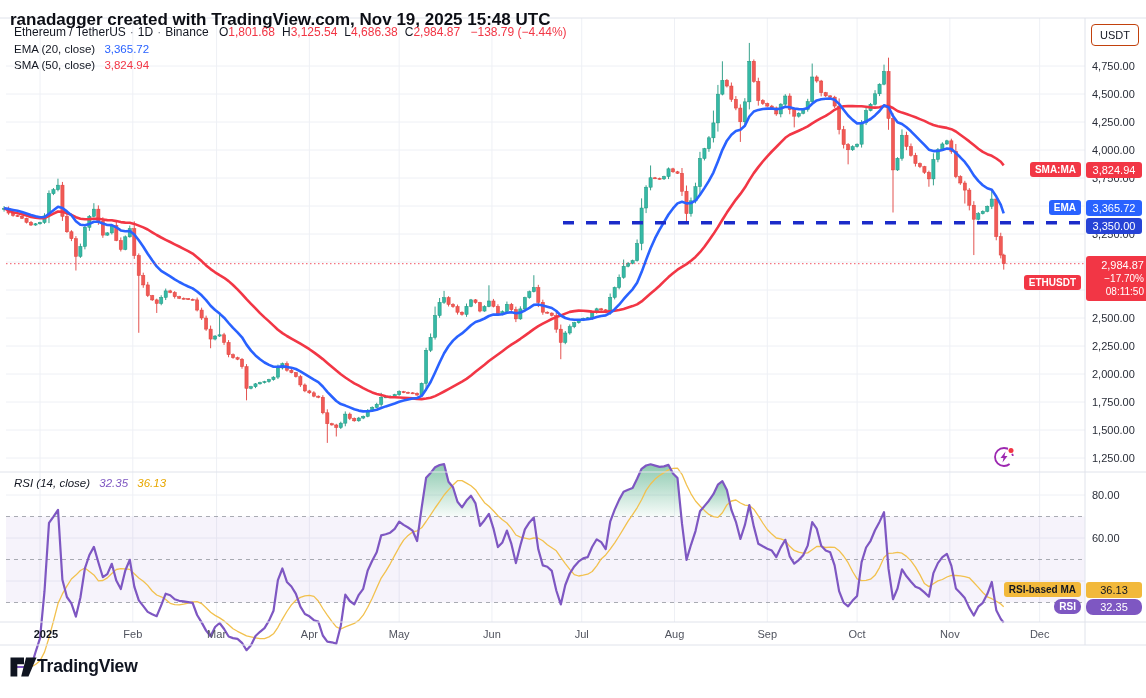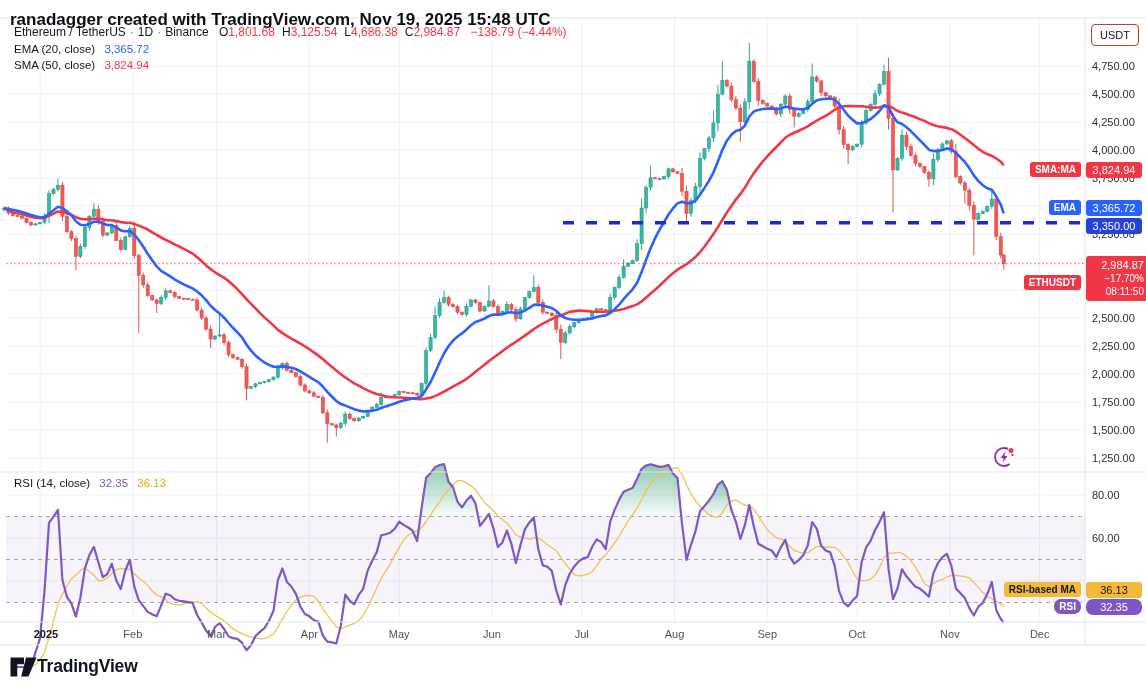--- a/index.html
+++ b/index.html
@@ -12,21 +12,21 @@
   #legend1{top:25px;left:14px;font-size:12px;color:#131722;}
   #legend1 .sep{color:#787b86;margin:0 4px;}
   #legend1 .ohlc-k{color:#131722;margin-left:7px;}
   .red{color:#f23645;}
   .blue{color:#2962ff;}
   .purple{color:#7e57c2;}
   .yellow{color:#e8a800;}
   .leg-row{font-size:11.5px;color:#131722;}
   #legend-ema{top:43px;left:14px;}
   #legend-sma{top:59px;left:14px;}
-  #legend-rsi{top:477px;left:14px;}
+  #legend-rsi{top:477px;left:14px;font-style:italic;}
   .leg-row .val{margin-left:6px;}
   
   #usdt-btn{top:24px;left:1091px;width:46px;height:20px;border:1px solid #c2410c;border-radius:4px;
     font-size:11px;color:#131722;display:flex;align-items:center;justify-content:center;background:#fff;cursor:pointer;}
   .tagpill{position:absolute;right:65px;height:15px;line-height:15px;padding:0 5px;border-radius:3px;
     font-size:10px;font-weight:bold;color:#fff;white-space:nowrap;}
   .pricebox{position:absolute;left:1086px;width:56px;height:16px;line-height:16px;border-radius:3px;
     font-size:11px;color:#fff;text-align:center;}
   #sym-box{height:auto;padding:2px 5px 3px 5px;width:53px;text-align:right;line-height:1.3;}
   #sym-box .l1{font-size:11px;}

